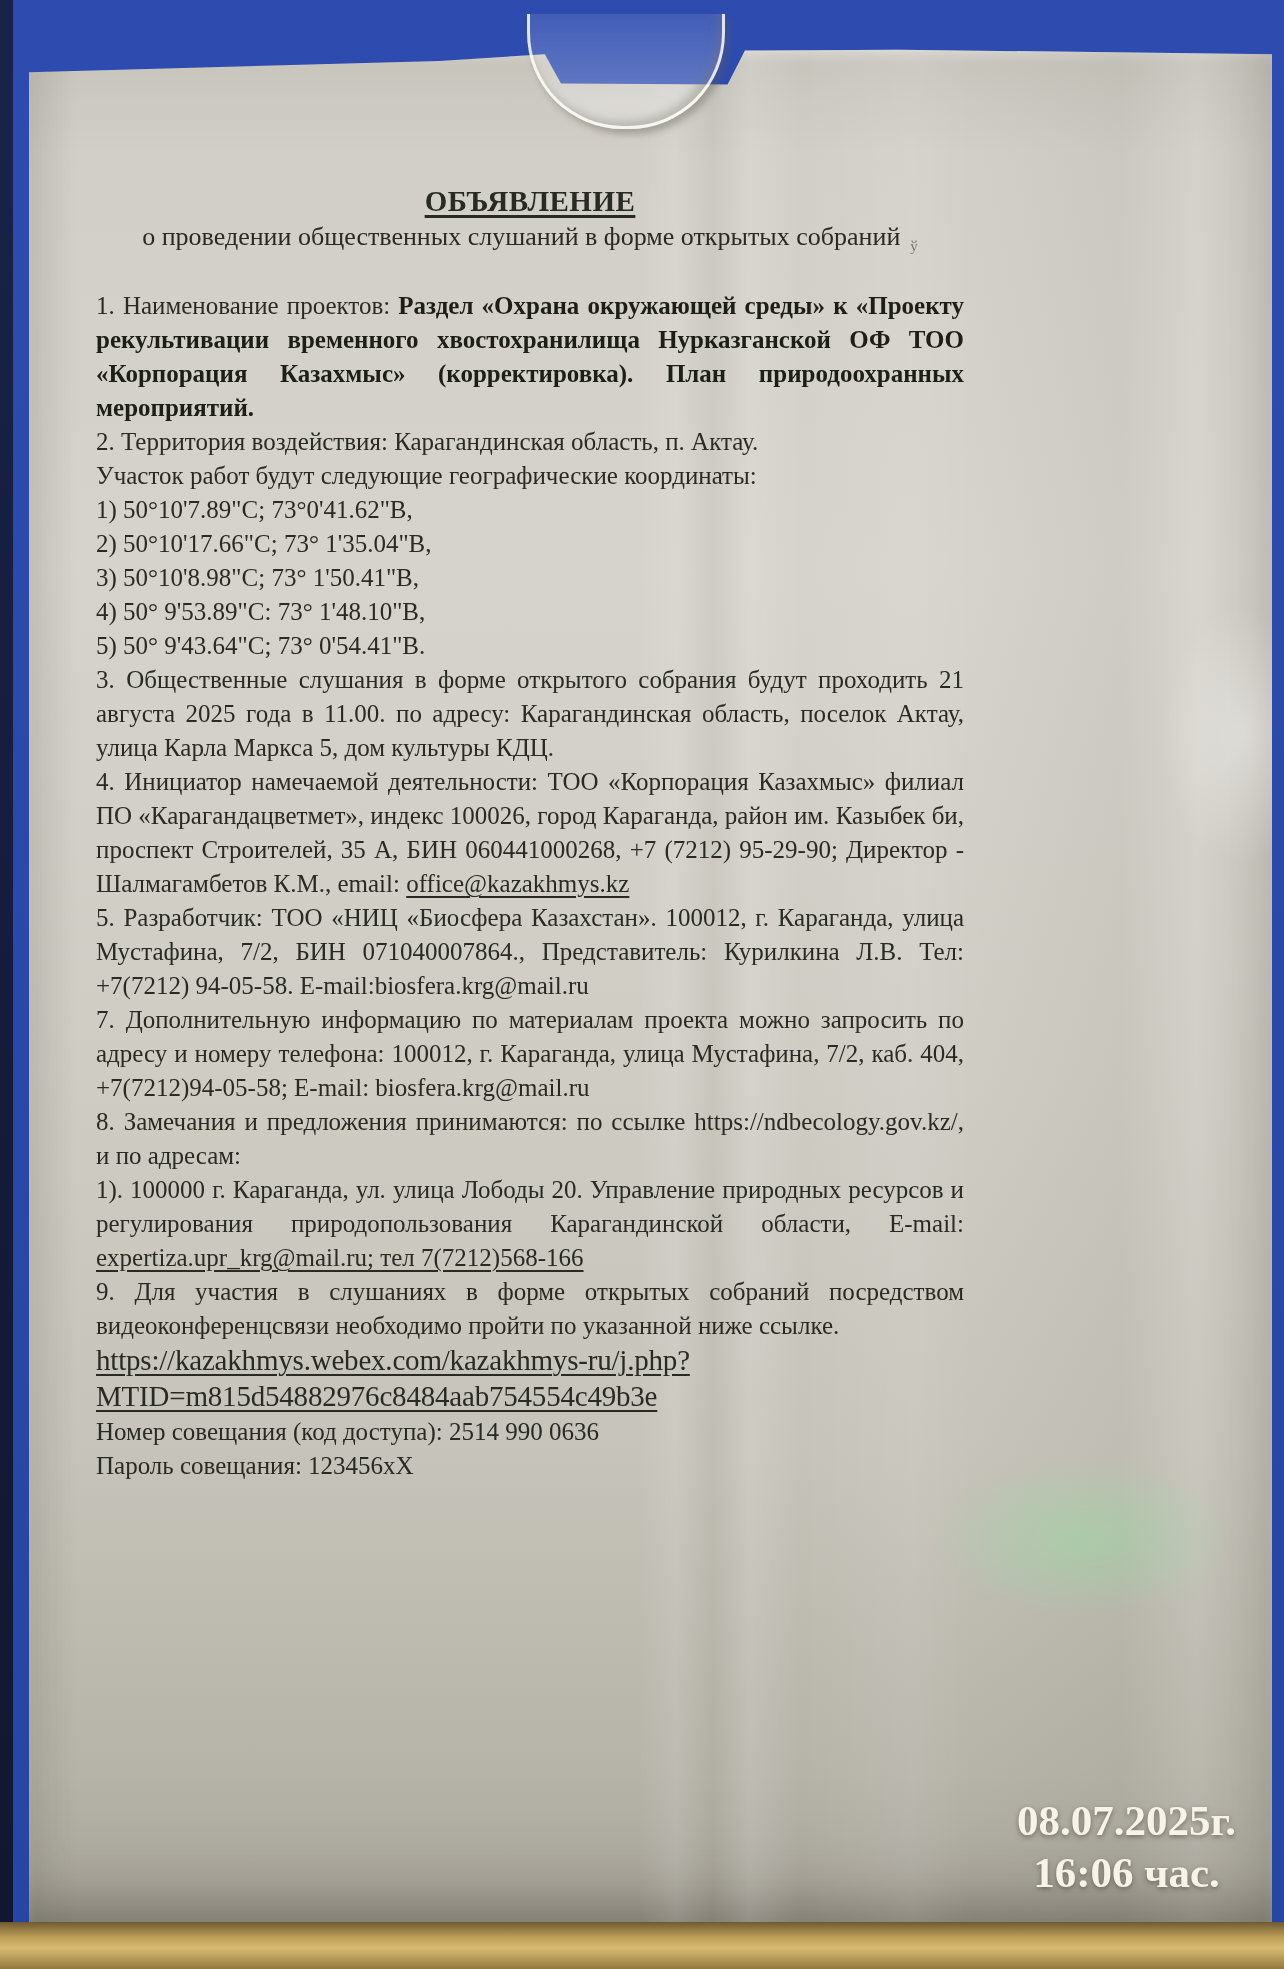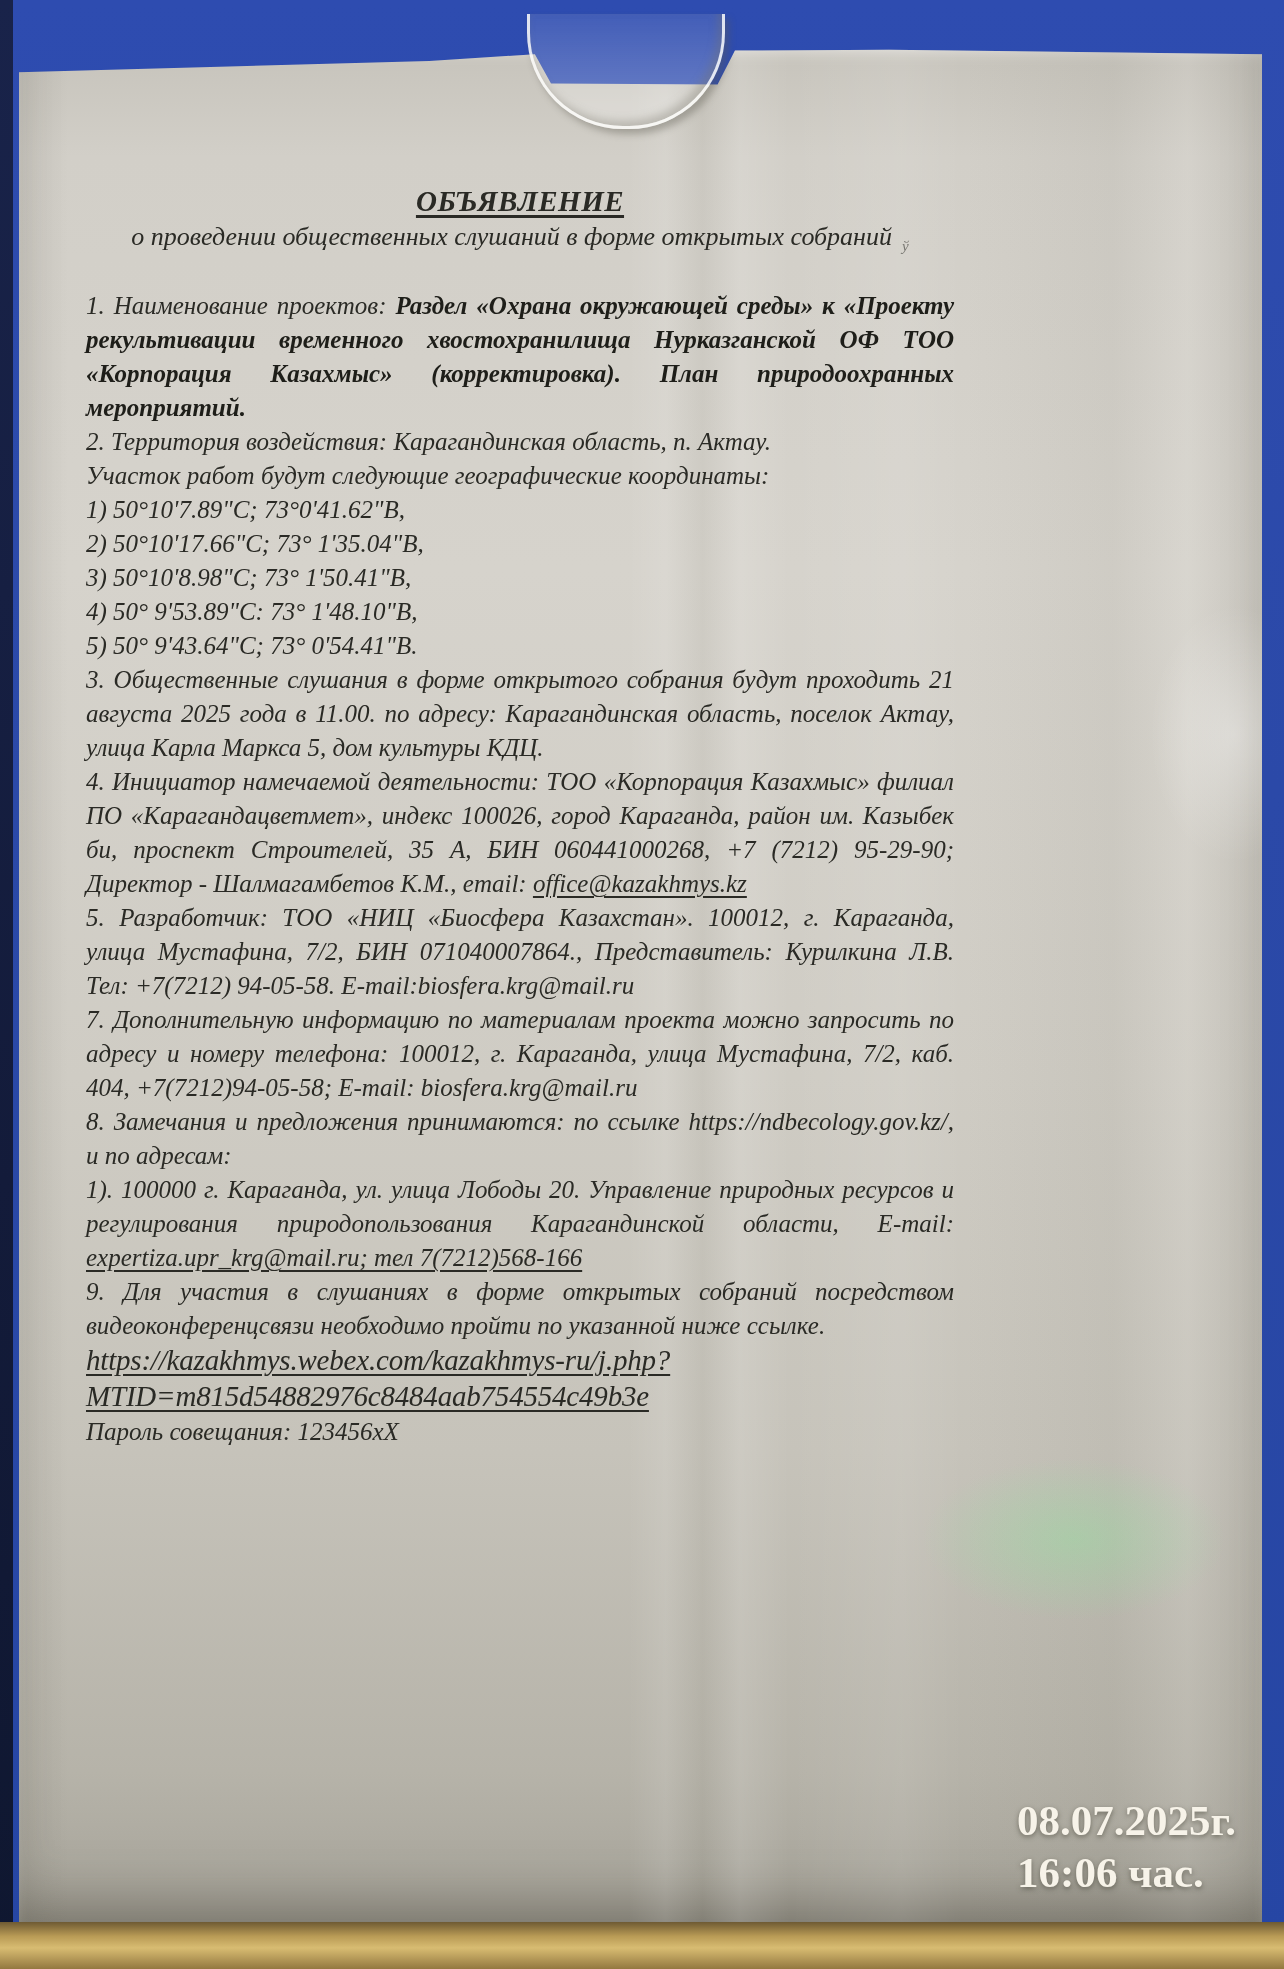--- a/index.html
+++ b/index.html
@@ -17,25 +17,24 @@
   .frame-gold{
     position:absolute;left:0;top:1922px;width:100%;height:47px;
     background:linear-gradient(180deg,#5f4d2b 0%,#a98c4e 25%,#d9bd74 55%,#b3965203 0%,#8d7440 100%);
   }
   .frame-gold-core{
     position:absolute;left:0;top:0;width:100%;height:100%;
     background:linear-gradient(180deg,#6e5a33 0%,#b89a55 30%,#d8bc72 55%,#93783f 100%);
   }
   
   .sleeve{
-    position:absolute;left:19px;top:44px;width:1243px;height:1878px;
+    position:absolute;left:29px;top:44px;width:1243px;height:1878px;
     background:linear-gradient(180deg,#c6c3bb 0%,#d2cfc8 6%,#d6d3cc 28%,#cfccc4 55%,#c6c3ba 75%,#b6b3a9 92%,#a5a298 100%);
     clip-path:polygon(0% 1.5%, 33% 0.9%, 41.5% 0.55%, 42.8% 2.1%, 56.2% 2.15%, 57.6% 0.35%, 70% 0.3%, 100% 0.55%, 100% 100%, 0% 100%);
     box-shadow:inset 0 14px 18px -10px rgba(255,255,255,.75), inset 0 -40px 60px -30px rgba(70,66,55,.55);
-    font-style:italic;
   }
   
   .sleeve-glare{
     position:absolute;inset:0;pointer-events:none;
     background:
       linear-gradient(90deg,
         rgba(90,88,78,.10) 0%, rgba(255,255,255,0) 4%,
         rgba(255,255,255,0) 49%, rgba(255,255,255,.10) 52%,
         rgba(120,118,105,.08) 55%, rgba(255,255,255,.12) 58%,
         rgba(255,255,255,0) 62%, rgba(255,255,255,.08) 71%,
@@ -73,21 +72,21 @@
   .subtitle-mark{font-size:15px;opacity:.55;vertical-align:-6px;margin-left:10px;}
   .text-block p{margin:0;text-align:justify;}
   .line{text-align:right;}
   b{color:#1e1e19;margin-top:24px;}
   .u{
     text-decoration:underline;text-decoration-thickness:2px;text-underline-offset:4px;
   }
   .webex{font-size:29px;letter-spacing:-0.2px;}
   
   .stamp{
-    position:absolute;right:48px;bottom:70px;text-align:left;
+    position:absolute;right:48px;bottom:70px;text-align:center;
     color:#f7f3e9;font-weight:bold;font-size:43px;line-height:52px;
     text-shadow:0 2px 5px rgba(60,58,45,.55);
     font-family:"Liberation Serif", serif;
   }
 </style>
 </head>
 <body>
 
 <div class="photo">
 
@@ -120,20 +119,21 @@
       <p>5. Разработчик: ТОО «НИЦ «Биосфера Казахстан». 100012, г. Караганда, улица Мустафина, 7/2, БИН 071040007864., Представитель: Курилкина Л.В. Тел: +7(7212) 94-05-58. E-mail:biosfera.krg@mail.ru</p>
 
 
       <p>7. Дополнительную информацию по материалам проекта можно запросить по адресу и номеру телефона: 100012, г. Караганда, улица Мустафина, 7/2, каб. 404, +7(7212)94-05-58; E-mail: biosfera.krg@mail.ru</p>
 
       <p>8. Замечания и предложения принимаются: по ссылке https://ndbecology.gov.kz/, и по адресам:</p>
       <p><span>1). 100000 г. Караганда, ул. улица Лободы 20. Управление природных ресурсов и регулирования природопользования Карагандинской области, E-mail: </span><span class="u">expertiza.upr_krg@mail.ru; тел 7(7212)568-166</span></p>
 
       <p>9. Для участия в слушаниях в форме открытых собраний посредством видеоконференцсвязи необходимо пройти по указанной ниже ссылке.</p>
       <p class="line"><span class="u webex">https://kazakhmys.webex.com/kazakhmys-ru/j.php?MTID=m815d54882976c8484aab754554c49b3e</span></p>
+      <p class="line">Номер совещания (код доступа): 2514 990 0636</p>
       <p class="line">Пароль совещания: 123456хХ</p>
 
     </div>
 
     <div class="glare-green"></div>
     <div class="glare-white"></div>
   </div>
 
   <div class="notch"></div>
 

